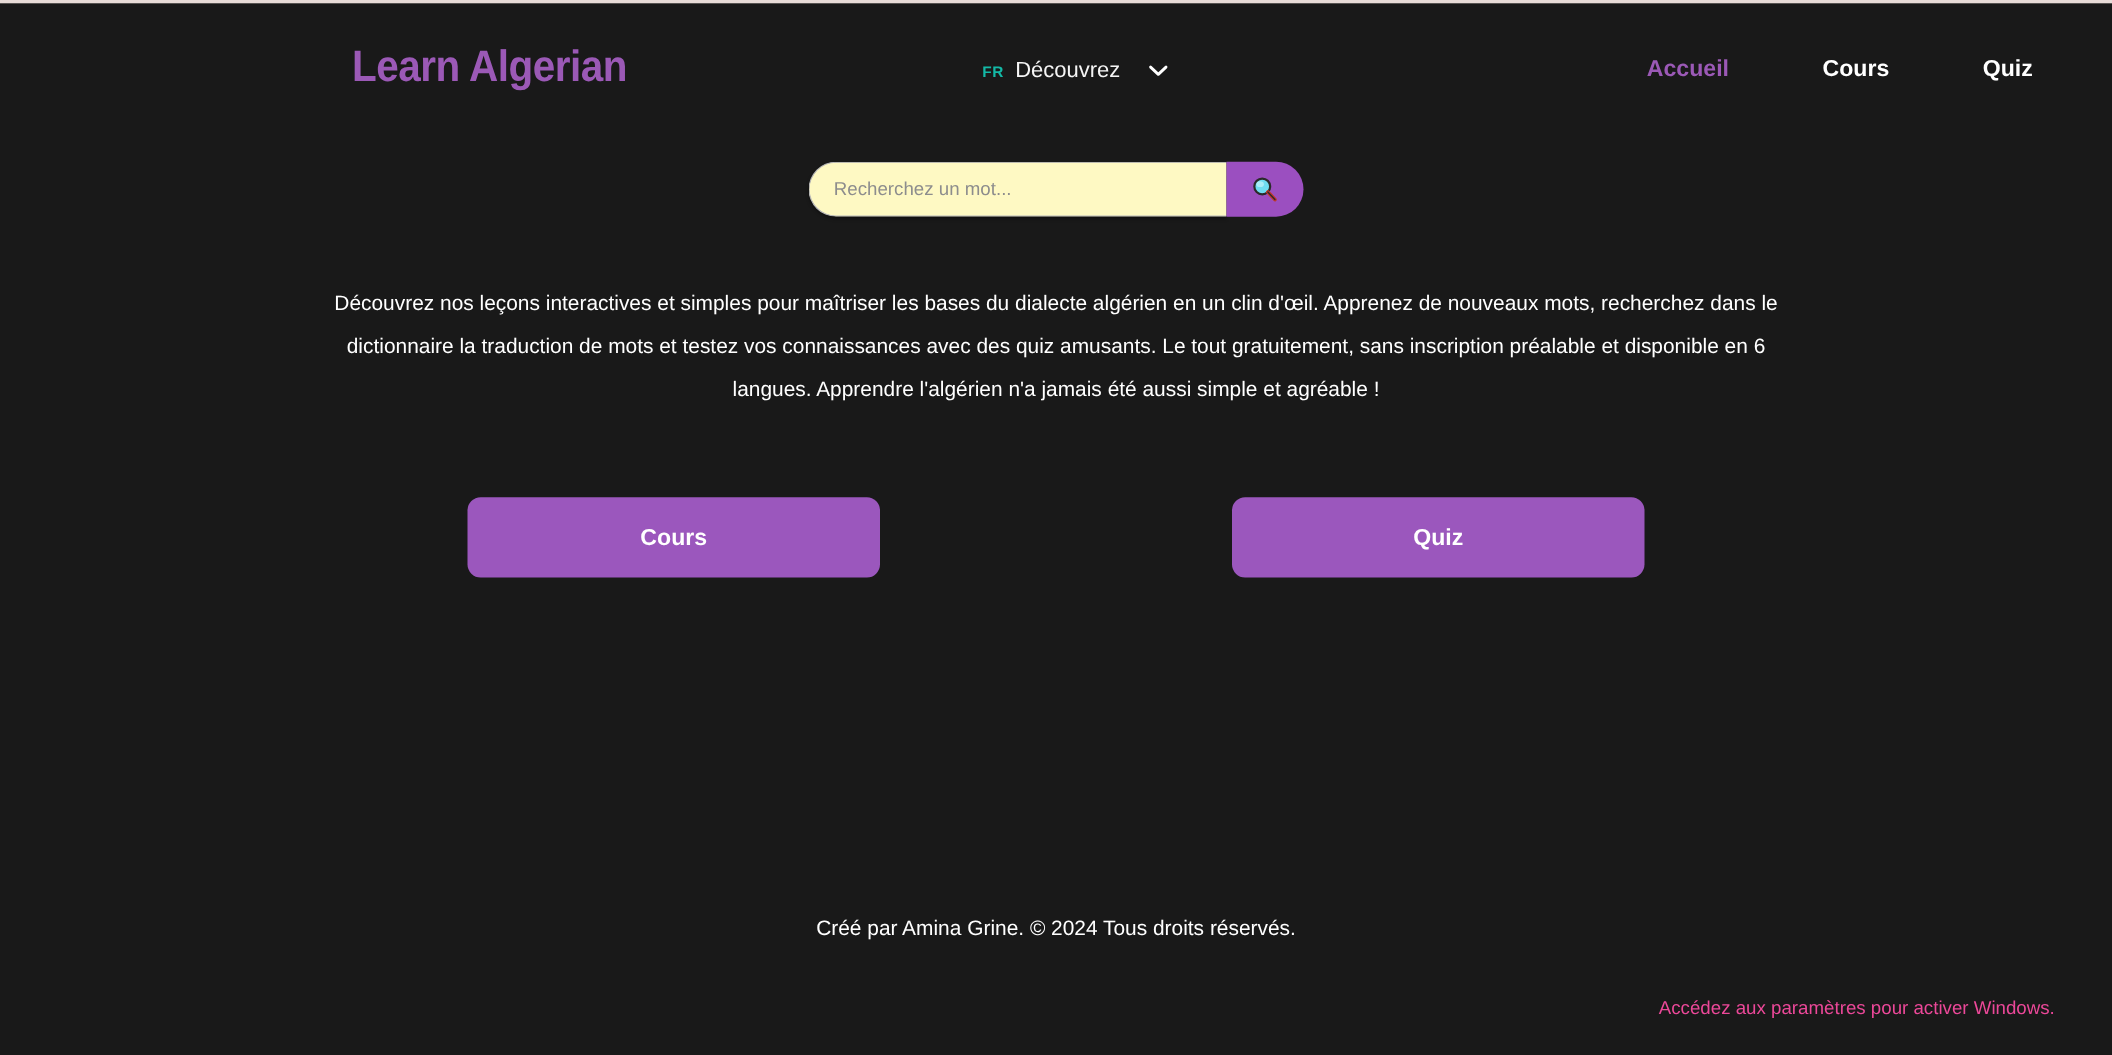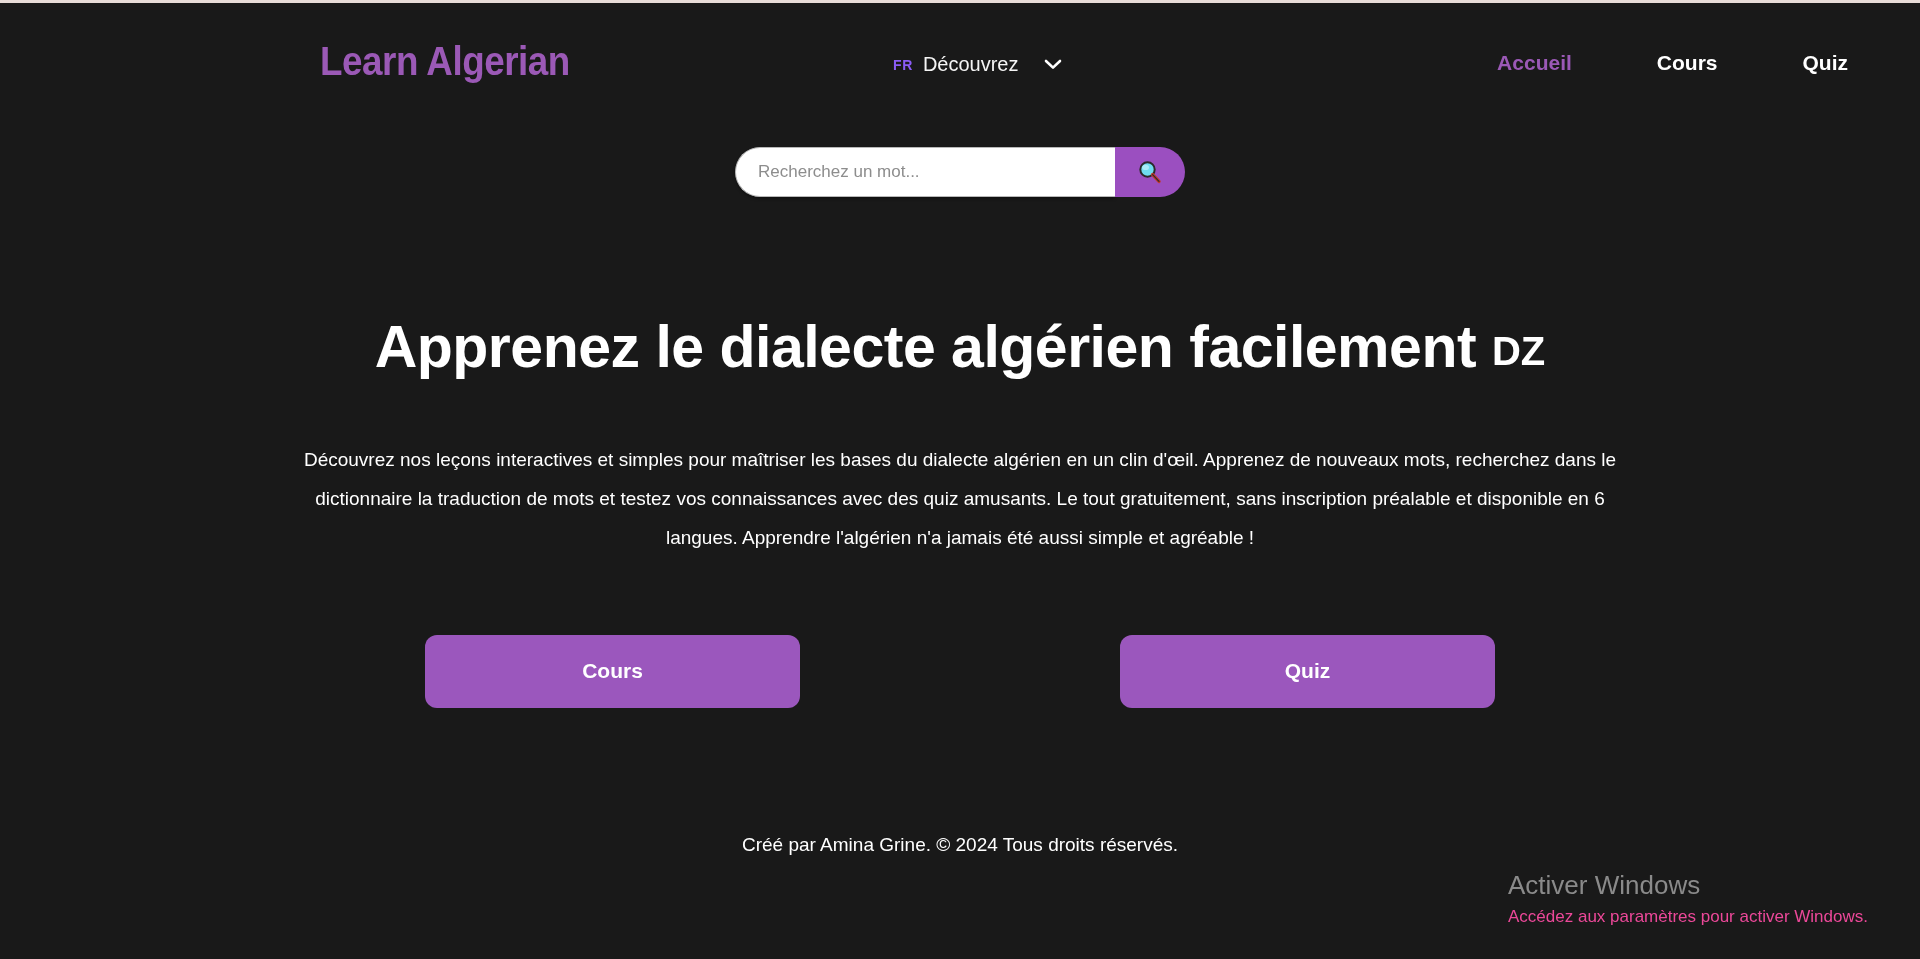--- a/index.html
+++ b/index.html
@@ -65,21 +65,21 @@
     display: flex;
     align-items: center;
     gap: 10px;
     cursor: pointer;
     white-space: nowrap;
   }
   .lang-code {
     font-size: 14px;
     font-weight: 700;
     letter-spacing: 0.6px;
-    color: #8b5cf6;
+    color: #14b8a6;
   }
   .lang-name {
     font-size: 20px;
     font-weight: 400;
     color: #f5f5f5;
   }
   .chevron {
     margin-left: 16px;
     display: inline-flex;
     align-items: center;
@@ -114,21 +114,21 @@
     display: flex;
     align-items: stretch;
     height: 50px;
   }
   .search-input {
     width: 380px;
     height: 50px;
     border: 1px solid #b8b8b8;
     border-right: none;
     border-radius: 26px 0 0 26px;
-    background: #ffffff;
+    background: #fef9c3;
     padding: 0 22px;
     font-family: "Liberation Sans", sans-serif;
     font-size: 17px;
     color: #222;
     outline: none;
     box-shadow: 0 2px 3px rgba(0,0,0,0.35);
   }
   .search-input::placeholder { color: #8d8d8d; }
   .search-btn {
     width: 70px;
@@ -272,35 +272,30 @@
             <line x1="15.6" y1="15.6" x2="22" y2="22.4" stroke="#c0392b" stroke-width="3.4" stroke-linecap="round"></line>
             <line x1="15.6" y1="15.6" x2="22" y2="22.4" stroke="#2b2b2b" stroke-width="1.2" stroke-linecap="round"></line>
           </svg>
         </span>
       </button>
     </div>
   </div>
 
   <section class="hero">
 
-    <h1 class="hero-title">
-      <span>Apprenez le dialecte algérien facilement</span>
-      <span class="dz">DZ</span>
-    </h1>
 
     <p class="hero-sub">Découvrez nos leçons interactives et simples pour maîtriser les bases du dialecte algérien en un clin d'œil. Apprenez de nouveaux mots, recherchez dans le dictionnaire la traduction de mots et testez vos connaissances avec des quiz amusants. Le tout gratuitement, sans inscription préalable et disponible en 6 langues. Apprendre l'algérien n'a jamais été aussi simple et agréable !</p>
 
     <div class="cta-row">
       <button class="cta-btn">Cours</button>
       <button class="cta-btn">Quiz</button>
     </div>
   </section>
 
   <footer class="site-footer">
     <span class="footer-text">Créé par Amina Grine. © 2024 Tous droits réservés.</span>
   </footer>
 
   <div class="win-watermark">
-    <div class="win-title">Activer Windows</div>
     <div class="win-sub">Accédez aux paramètres pour activer Windows.</div>
   </div>
 
 </div>
 
 </body></html>

